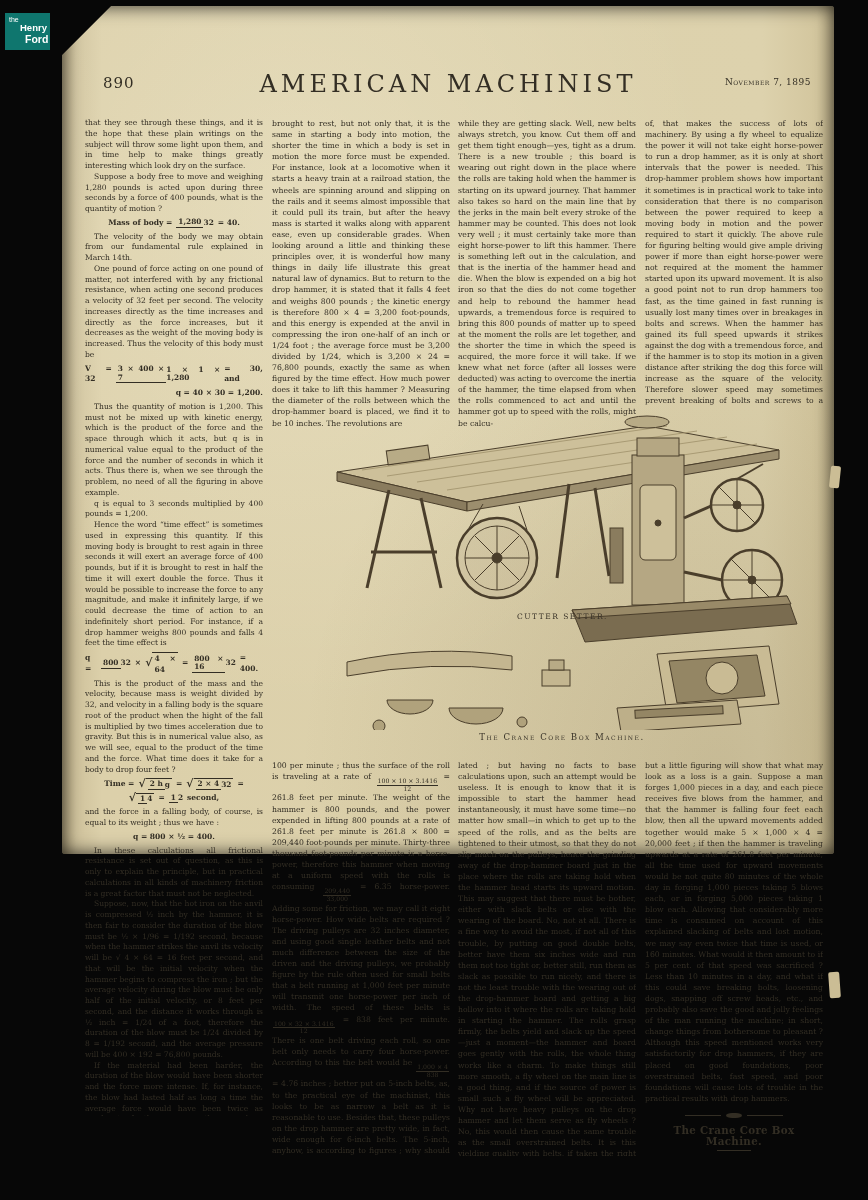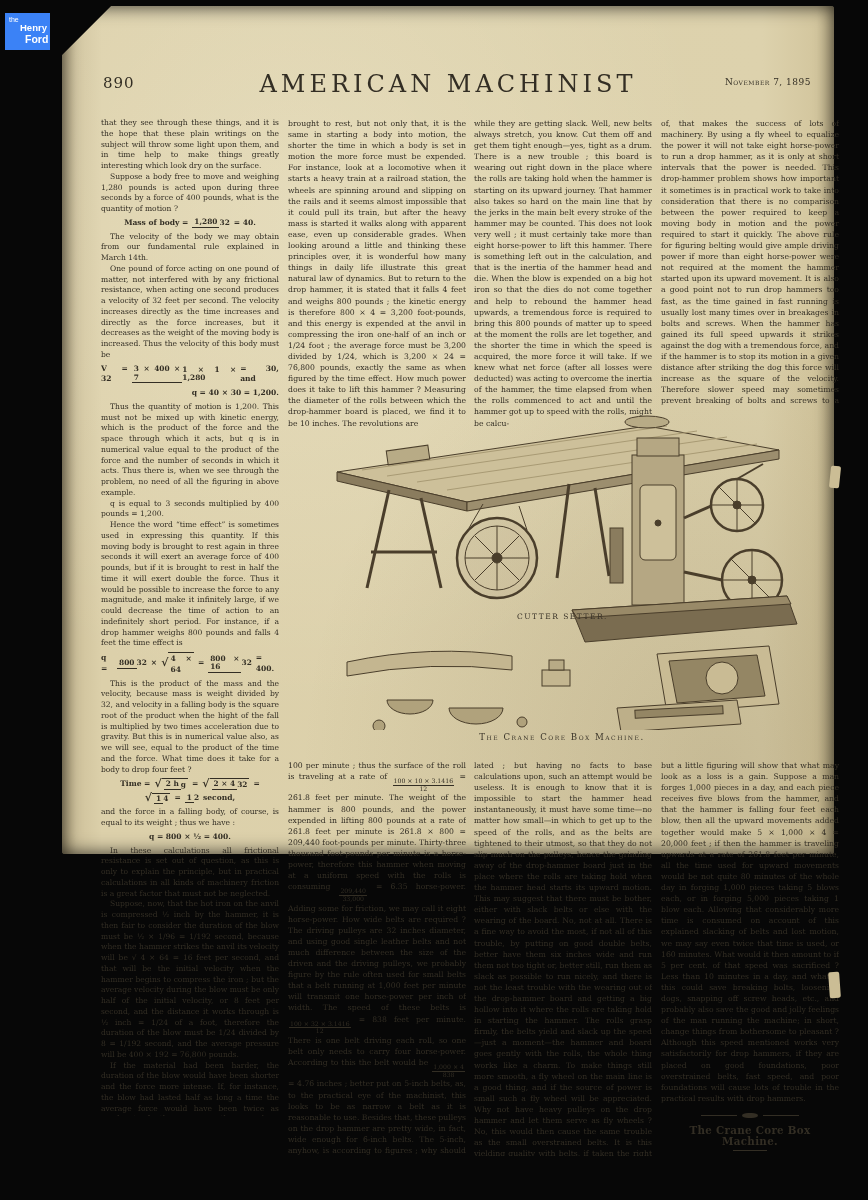--- a/index.html
+++ b/index.html
@@ -12,33 +12,33 @@
            radial-gradient(ellipse at 85% 90%, rgba(96,78,40,.18), rgba(0,0,0,0) 45%),
            linear-gradient(90deg, #b9aa83 0px, #cfc29c 14px, #dcd0aa 40px, #ddd2ad 700px, #d3c69e 755px, #c0b28a 772px),
            #d9cda7;
          border-radius:3px;box-shadow:0 0 18px rgba(0,0,0,.8) inset;}
   .corner-tear{position:absolute;left:-2px;top:-2px;width:60px;height:78px;
          background:linear-gradient(135deg,#070707 38%,rgba(7,7,7,0) 39%);}
   .edge-mark{position:absolute;background:#cbbd95;border-radius:2px;}
   .m1{left:830px;top:466px;width:10px;height:22px;transform:rotate(6deg);}
   .m2{left:829px;top:972px;width:11px;height:26px;transform:rotate(-4deg);}
   
-  .logo{position:absolute;left:5px;top:13px;width:45px;height:37px;background:#3b82f6;
+  .logo{position:absolute;left:5px;top:13px;width:45px;height:37px;background:#0f766e;
         color:#fff;font-family:"Liberation Sans",sans-serif;line-height:1;padding:2px 0 0 3px;box-sizing:border-box;}
   .logo .l1{font-size:7px;display:block;margin:1px 0 0 1px;}
   .logo .l2{font-size:9.5px;font-weight:bold;display:block;margin:0 0 0 12px;}
   .logo .l3{font-size:10.5px;font-weight:bold;display:block;margin:1px 0 0 17px;}
   
   .masthead{position:absolute;left:23px;top:64px;width:726px;height:26px;}
   .pageno{position:absolute;left:18px;top:4px;font-size:15px;letter-spacing:1px;}
   .journal{position:absolute;left:0;right:0;top:0;text-align:center;font-size:24px;letter-spacing:4px;}
   .issuedate{position:absolute;right:0;top:7px;font-size:9px;font-variant:small-caps;letter-spacing:.5px;}
   
   .col{position:absolute;width:178px;overflow:hidden;font-size:7.7px;line-height:11.1px;
-       text-align:justify;margin-left:16px;}
+       text-align:justify;}
   .col p{margin:0;}
   .ind{text-indent:9px;}
   .c1{left:23px;top:112px;height:998px;font-size:7.55px;line-height:10.75px;}
   .c2t{left:210px;top:112px;height:324px;}
   .c3t{left:396px;top:112px;height:324px;}
   .c4t{left:583px;top:112px;height:290px;}
   .c2b{left:210px;top:754px;height:396px;}
   .c3b{left:396px;top:754px;height:396px;}
   .c4b{left:583px;top:754px;height:400px;}
   

